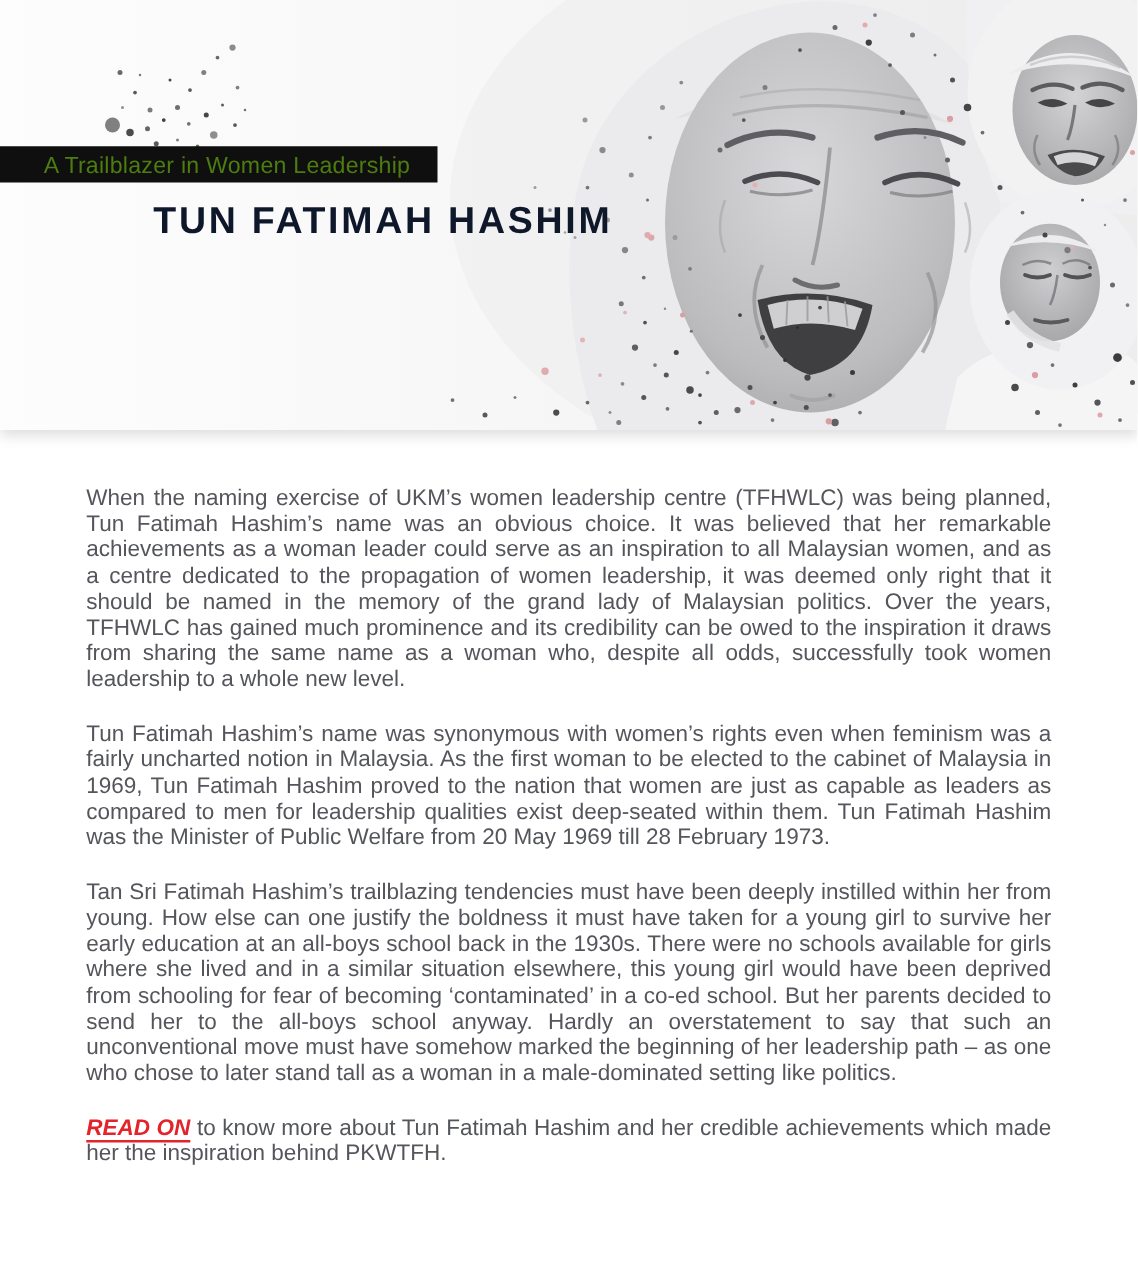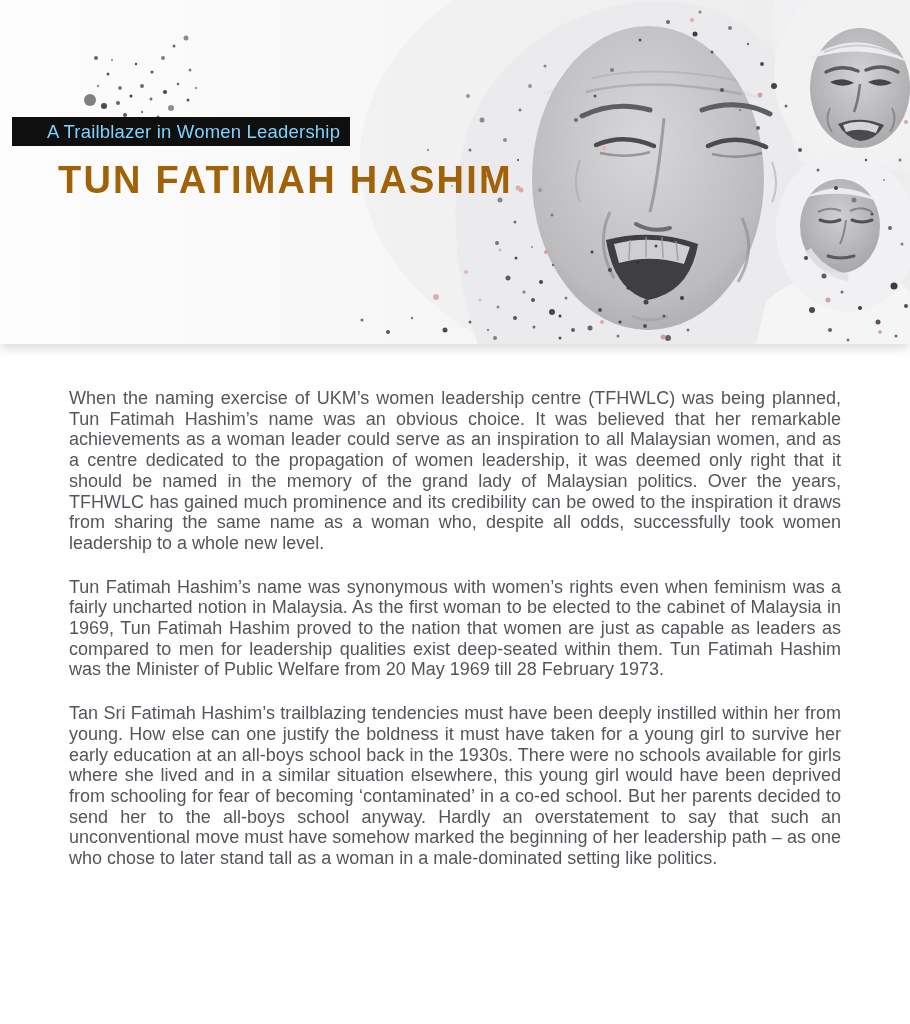--- a/index.html
+++ b/index.html
@@ -13,39 +13,39 @@
   }
   
   .hero {
     position:relative;
     width:910px; height:344px;
     background:#fbfbfc;
     box-shadow:0 5px 10px rgba(0,0,0,0.13);
   }
   .hero-art { position:absolute; top:0; left:0; width:910px; height:344px; display:block; }
   .tagline-bar {
-    position:absolute; top:117px; left:12px;
+    position:absolute; top:117px; left:0;
     height:29px;
     background:#0f0f10;
-    color:#7dd3fc;
+    color:#4d7c0f;
     display:flex; align-items:center;
-    padding:0 10px 0 35px;
+    padding:0 22px 0 35px;
     font-size:18.5px;
     letter-spacing:0.2px;
     z-index:3;
   }
   .title-block {
     position:absolute; top:160px; left:58px;
     width:432px;
     text-align:right;
     z-index:3;
   }
   .title-block h1 {
-    font-size:38px; font-weight:bold;
-    color:#a16207;
+    font-size:30px; font-weight:bold;
+    color:#0f172a;
     letter-spacing:2.2px;
     white-space:nowrap;
     line-height:1.1;
   }
   .title-block h2 {
     font-size:22px; font-weight:normal;
     color:#1b1b1d;
     letter-spacing:0.3px;
     margin-top:3px;
     white-space:nowrap;
@@ -313,15 +313,16 @@
 
     <div class="title-block">
       <h1>TUN FATIMAH HASHIM</h1>
     </div>
   </header>
 
   <main class="article">
     <p>When the naming exercise of UKM’s women leadership centre (TFHWLC) was being planned, Tun Fatimah Hashim’s name was an obvious choice. It was believed that her remarkable achievements as a woman leader could serve as an inspiration to all Malaysian women, and as a centre dedicated to the propagation of women leadership, it was deemed only right that it should be named in the memory of the grand lady of Malaysian politics. Over the years, TFHWLC has gained much prominence and its credibility can be owed to the inspiration it draws from sharing the same name as a woman who, despite all odds, successfully took women leadership to a whole new level.</p>
     <p>Tun Fatimah Hashim’s name was synonymous with women’s rights even when feminism was a fairly uncharted notion in Malaysia. As the first woman to be elected to the cabinet of Malaysia in 1969, Tun Fatimah Hashim proved to the nation that women are just as capable as leaders as compared to men for leadership qualities exist deep-seated within them.  Tun Fatimah Hashim was the Minister of Public Welfare from 20 May 1969 till 28 February 1973.</p>
     <p>Tan Sri Fatimah Hashim’s trailblazing tendencies must have been deeply instilled within her from young. How else can one justify the boldness it must have taken for a young girl to survive her early education at an all-boys school back in the 1930s. There were no schools available for girls where she lived and in a similar situation elsewhere, this young girl would have been deprived from schooling for fear of becoming ‘contaminated’ in a co-ed school. But her parents decided to send her to the all-boys school anyway. Hardly an overstatement to say that such an unconventional move must have somehow marked the beginning of her leadership path – as one who chose to later stand tall as a woman in a male-dominated setting like politics.</p>
+    <p><a href="#" class="read-on">READ ON</a><span> to know more about Tun Fatimah Hashim and her credible achievements which made her the inspiration behind PKWTFH.</span></p>
   </main>
 
 </div>
 
 </body></html>

